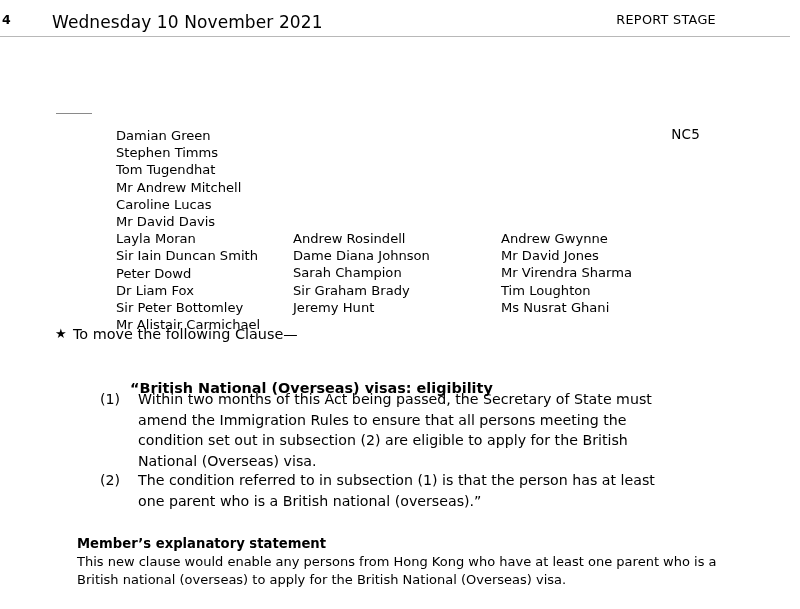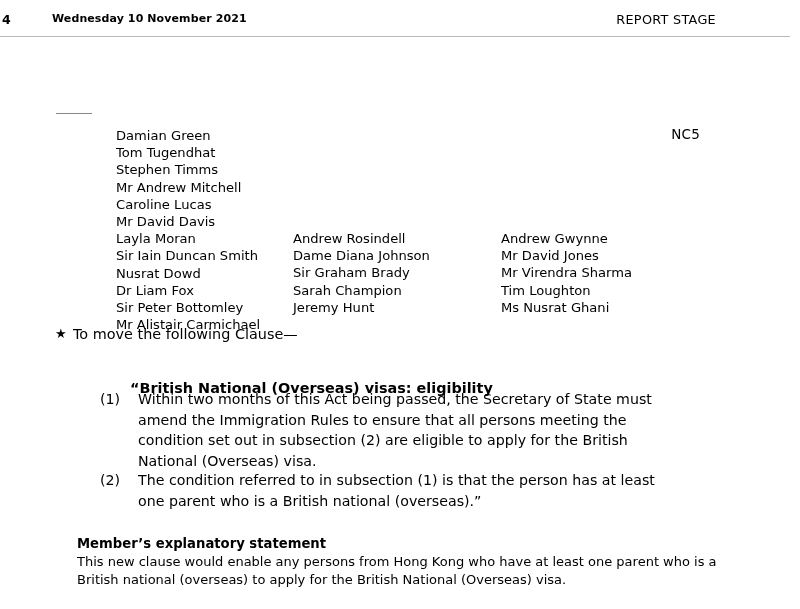--- a/index.html
+++ b/index.html
@@ -34,22 +34,22 @@
     left: 2px;
     top: 0;
     font-size: 12.5px;
     font-weight: bold;
     letter-spacing: 0.2px;
   }
   .header-date {
     position: absolute;
     left: 52px;
     top: 0;
-    font-size: 11px;
-    font-weight: bold;
+    font-size: 17px;
+    font-weight: normal;
     letter-spacing: 0.1px;
   }
   .header-stage {
     position: absolute;
     right: 84px;
     top: 0;
     font-size: 12.8px;
     font-weight: normal;
     letter-spacing: 0.3px;
   }
@@ -175,37 +175,37 @@
     <div class="header-rule"></div>
   </div>
 
   <div class="lead-dash"></div>
 
   <div class="nc-ref">NC5</div>
 
   <div class="names">
     <div class="names-col names-col-1">
       <div>Damian Green</div>
+      <div>Stephen Timms</div>
       <div>Tom Tugendhat</div>
-      <div>Stephen Timms</div>
       <div>Mr Andrew Mitchell</div>
       <div>Caroline Lucas</div>
       <div>Mr David Davis</div>
       <div>Layla Moran</div>
       <div>Sir Iain Duncan Smith</div>
-      <div>Nusrat Dowd</div>
+      <div>Peter Dowd</div>
       <div>Dr Liam Fox</div>
       <div>Sir Peter Bottomley</div>
       <div>Mr Alistair Carmichael</div>
     </div>
     <div class="names-col names-col-2">
       <div>Andrew Rosindell</div>
       <div>Dame Diana Johnson</div>
+      <div>Sarah Champion</div>
       <div>Sir Graham Brady</div>
-      <div>Sarah Champion</div>
       <div>Jeremy Hunt</div>
     </div>
     <div class="names-col names-col-3">
       <div>Andrew Gwynne</div>
       <div>Mr David Jones</div>
       <div>Mr Virendra Sharma</div>
       <div>Tim Loughton</div>
       <div>Ms Nusrat Ghani</div>
     </div>
   </div>

